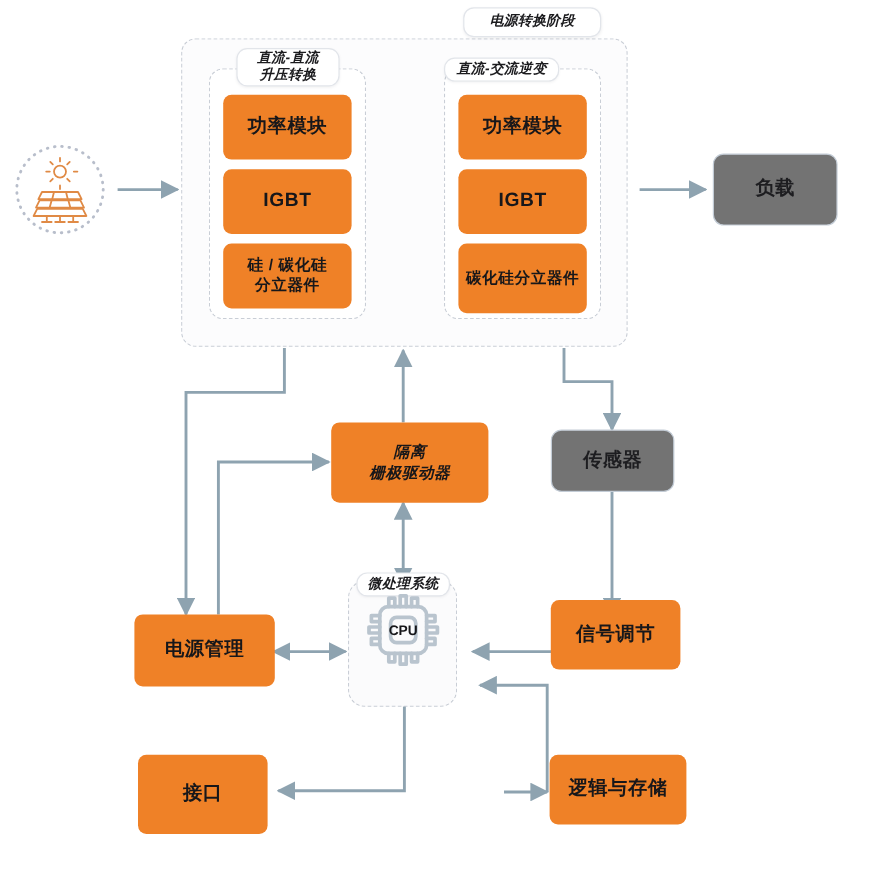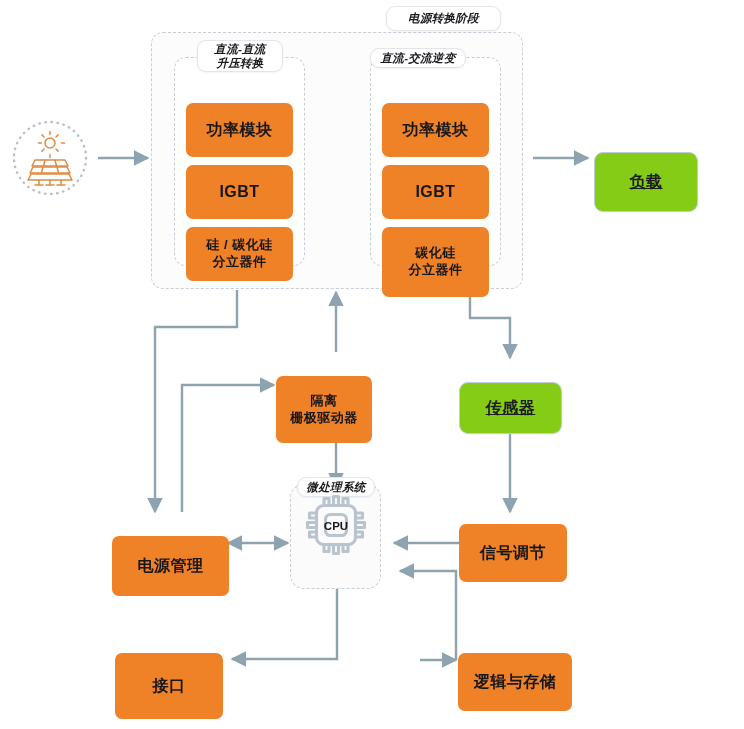--- a/index.html
+++ b/index.html
@@ -29,44 +29,42 @@
 
   
   .node {
     position: absolute;
     box-sizing: border-box;
     display: flex;
     align-items: center;
     justify-content: center;
     text-align: center;
     line-height: 1.28;
-    margin-top: 24px;
   }
 
   .orange-box {
     background: #ef8127;
     border-radius: 7px;
     color: #17171a;
     font-weight: bold;
     font-size: 16px;
     letter-spacing: 0.5px;
   }
   .orange-box.two-line {
     font-size: 13px;
   }
 
   .white-box {
-    background: #84cc16;
+    background: #737373;
     border: 1px solid #c3ccd6;
     border-radius: 9px;
     color: #1d1d20;
     font-weight: bold;
     font-size: 16px;
     letter-spacing: 0.5px;
-    text-decoration: underline;
   }
 
   
   .group {
     position: absolute;
     box-sizing: border-box;
     border: 1.4px dashed #c9ced6;
     border-radius: 12px;
     background: #fbfbfc;
   }
@@ -197,28 +195,28 @@
   <div class="node orange-box two-line" style="left:186px; top:203px; width:107px; height:54px; flex-direction:column;">
     <span>硅 / 碳化硅</span>
     <span>分立器件</span>
   </div>
 
   <div class="group inner" style="left:370px; top:57px; width:131px; height:209px;"></div>
   <div class="group-label" style="left:370px; top:48px; width:96px; height:20px;">直流-交流逆变</div>
 
   <div class="node orange-box" style="left:382px; top:79px; width:107px; height:54px;">功率模块</div>
   <div class="node orange-box" style="left:382px; top:141px; width:107px; height:54px;">IGBT</div>
-  <div class="node orange-box two-line" style="left:382px; top:203px; width:107px; height:70px; flex-direction:column;text-align:right;">
+  <div class="node orange-box two-line" style="left:382px; top:203px; width:107px; height:58px; flex-direction:row;text-align:right;">
     <span>碳化硅</span>
     <span>分立器件</span>
   </div>
 
   <div class="node white-box" style="left:594px; top:128px; width:104px; height:60px;">负载</div>
 
-  <div class="node orange-box two-line" style="left:276px; top:352px; width:96px; height:67px; flex-direction:column;">
+  <div class="node orange-box two-line" style="left:276px; top:352px; width:131px; height:67px; flex-direction:column;font-style:italic;">
     <span>隔离</span>
     <span>栅极驱动器</span>
   </div>
 
   <div class="node white-box" style="left:459px; top:358px; width:103px; height:52px;">传感器</div>
 
   <div class="group cpu-group" style="left:290px; top:484px; width:91px; height:105px;"></div>
   <div class="group-label" style="left:297px; top:477px; width:78px; height:20px;">微处理系统</div>
 
   <div class="cpu-icon" style="left:299px; top:488px;text-align:center;">

